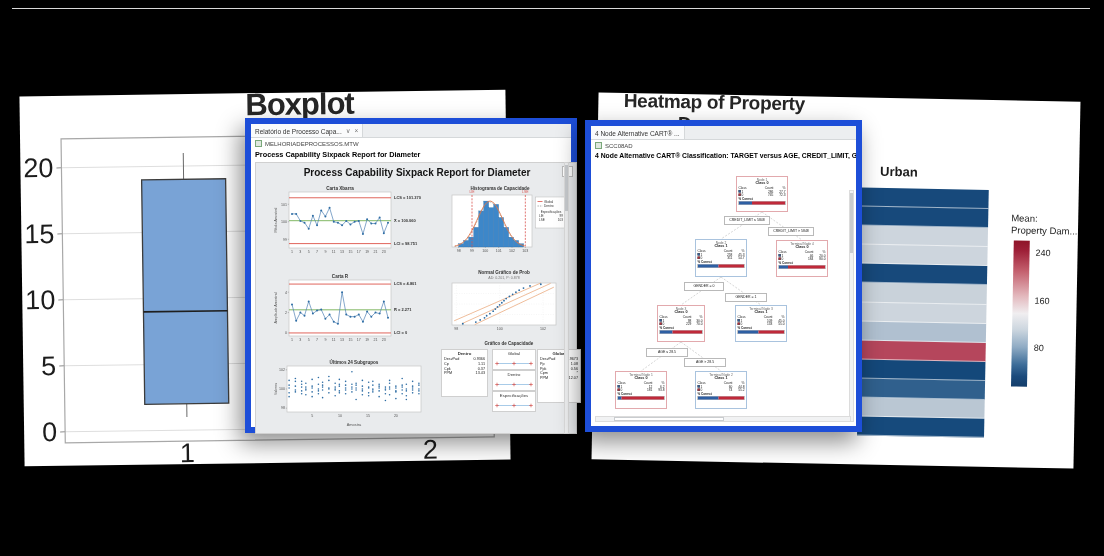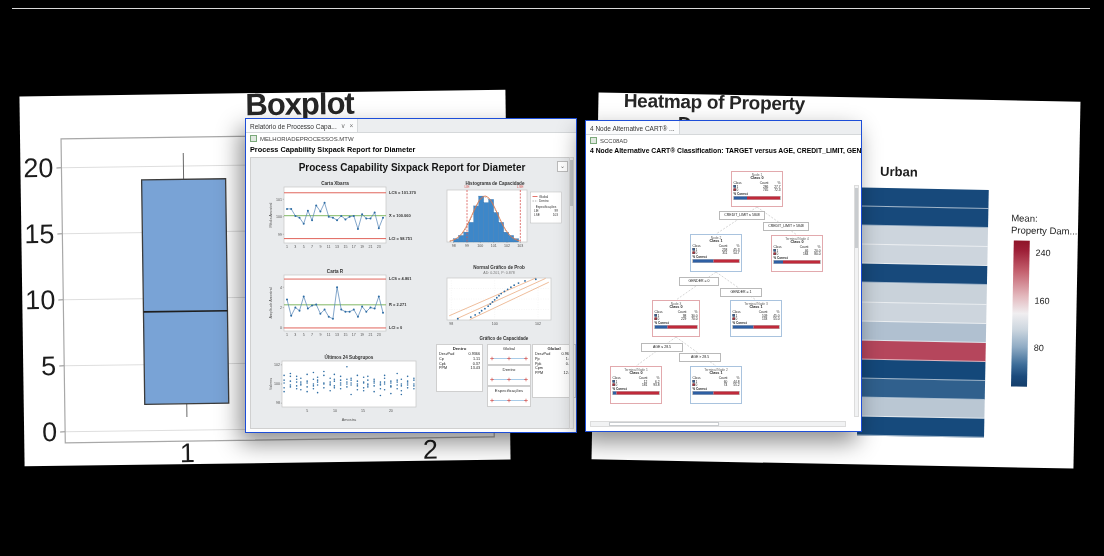--- a/index.html
+++ b/index.html
@@ -19,21 +19,21 @@
               font-size:19px;font-weight:700;letter-spacing:-.3px;color:#262626;}
   .urban{position:absolute;left:283px;top:66px;font-size:13px;font-weight:700;color:#1c1c1c;}
   #heatCol{position:absolute;left:265px;top:90px;width:127px;}
   .hcell{width:100%;border-bottom:1px solid rgba(255,255,255,.6);box-sizing:border-box;}
   .leg-title{position:absolute;left:415px;top:112px;font-size:9.5px;line-height:1.25;color:#1c1c1c;}
   #legBar{position:absolute;left:418px;top:140px;width:16px;height:146px;
           background:linear-gradient(180deg,#8e1428 0%,#9e2038 7%,#c4606e 21%,#e3b8bd 38%,
           #f0eef0 50%,#ccd6df 61%,#8fabc4 73%,#3d6d99 85%,#1b4a7c 93%,#143e6b 100%);}
   .legtick{position:absolute;left:440px;font-size:9px;color:#1c1c1c;}
   
-  .window{position:absolute;background:#fff;border:1px solid #1d4ed8;
+  .window{position:absolute;background:#fff;border:6px solid #1d4ed8;
           box-shadow:-5px 10px 22px rgba(0,0,0,.45);z-index:5;box-sizing:border-box;}
   #win-cap{left:245px;top:118px;width:332px;height:315px;}
   #win-cart{left:585px;top:120px;width:277px;height:312px;}
   .win-tabbar{height:13px;background:#eceef0;border-bottom:1px solid #d5d8da;display:flex;align-items:stretch;}
   .win-tab{background:#fafbfc;border-right:1px solid #d5d8da;padding:1px 4px 0 4px;font-size:6.5px;
            color:#333;display:flex;gap:4px;align-items:center;white-space:nowrap;}
   .tico{color:#777;font-size:6.5px;line-height:1;}
   .ws-line{height:11px;display:flex;align-items:center;gap:3px;padding-left:4px;font-size:6px;color:#444;}
   .ws-icon{width:5px;height:5px;background:#dfe8df;border:1px solid #7aa87a;display:inline-block;}
   .win-heading{height:11px;padding:1px 4px 0 4px;font-size:7.3px;font-weight:700;color:#000;

